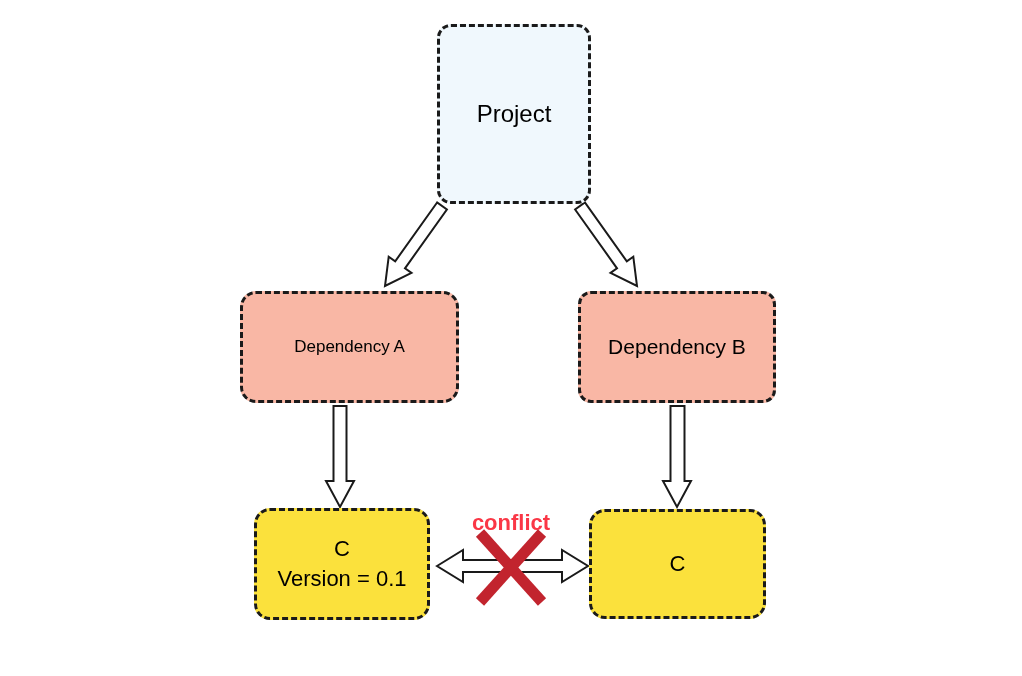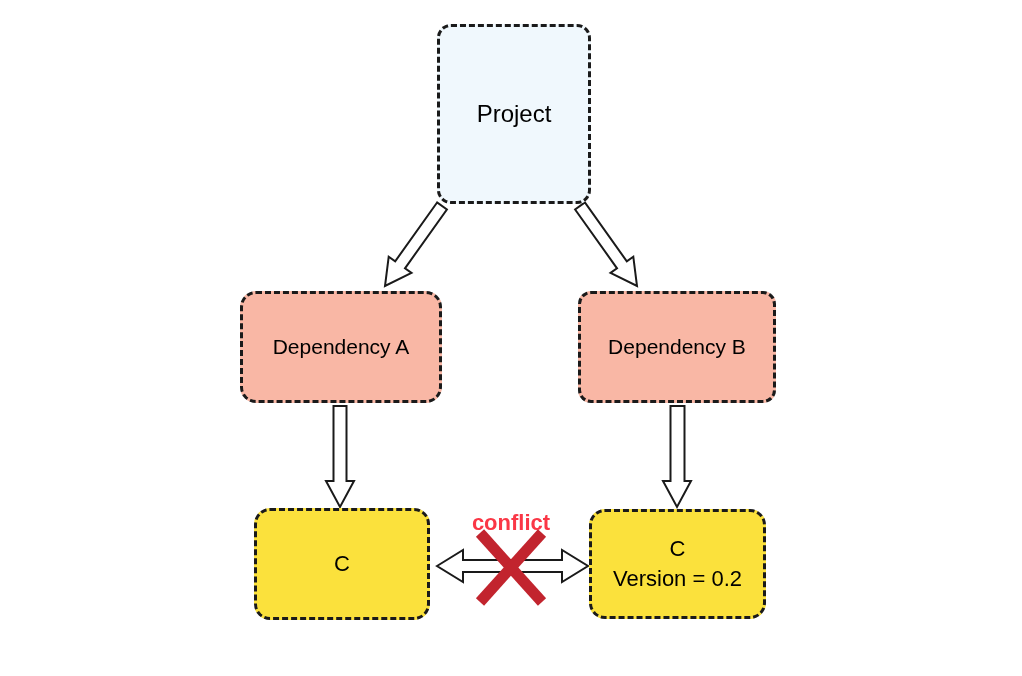--- a/index.html
+++ b/index.html
@@ -34,22 +34,22 @@
     text-align: center;
   }
   .node-project {
     left: 437px; top: 24px;
     width: 154px; height: 180px;
     border-radius: 14px;
     font-size: 24px;
   }
   .node-dep-a {
     left: 240px; top: 291px;
-    width: 202px; height: 112px;
-    font-size: 21px;
+    width: 219px; height: 112px;
+    font-size: 17px;
   }
   .node-dep-b {
     left: 578px; top: 291px;
     width: 198px; height: 112px;
     font-size: 21px;
     border-radius: 13px;
   }
   .node-c1 {
     left: 254px; top: 508px;
     width: 176px; height: 112px;
@@ -105,22 +105,22 @@
   <div class="node node-dep-a" style="background-color: rgb(249, 183, 165);">
     <span>Dependency A</span>
   </div>
 
   <div class="node node-dep-b" style="background-color: rgb(249, 183, 165);">
     <span>Dependency B</span>
   </div>
 
   <div class="node node-c1" style="background-color: rgb(251, 225, 60);">
     <span>C</span>
+    <span>Version = 0.1</span>
   </div>
 
   <div class="node node-c2" style="background-color: rgb(251, 225, 60);">
     <span>C</span>
-    <span>Version = 0.2</span>
   </div>
 
   <div class="conflict-label" style="color: rgb(250, 55, 70); margin-top: 12px;">conflict</div>
 
 </div>
 
 </body></html>

